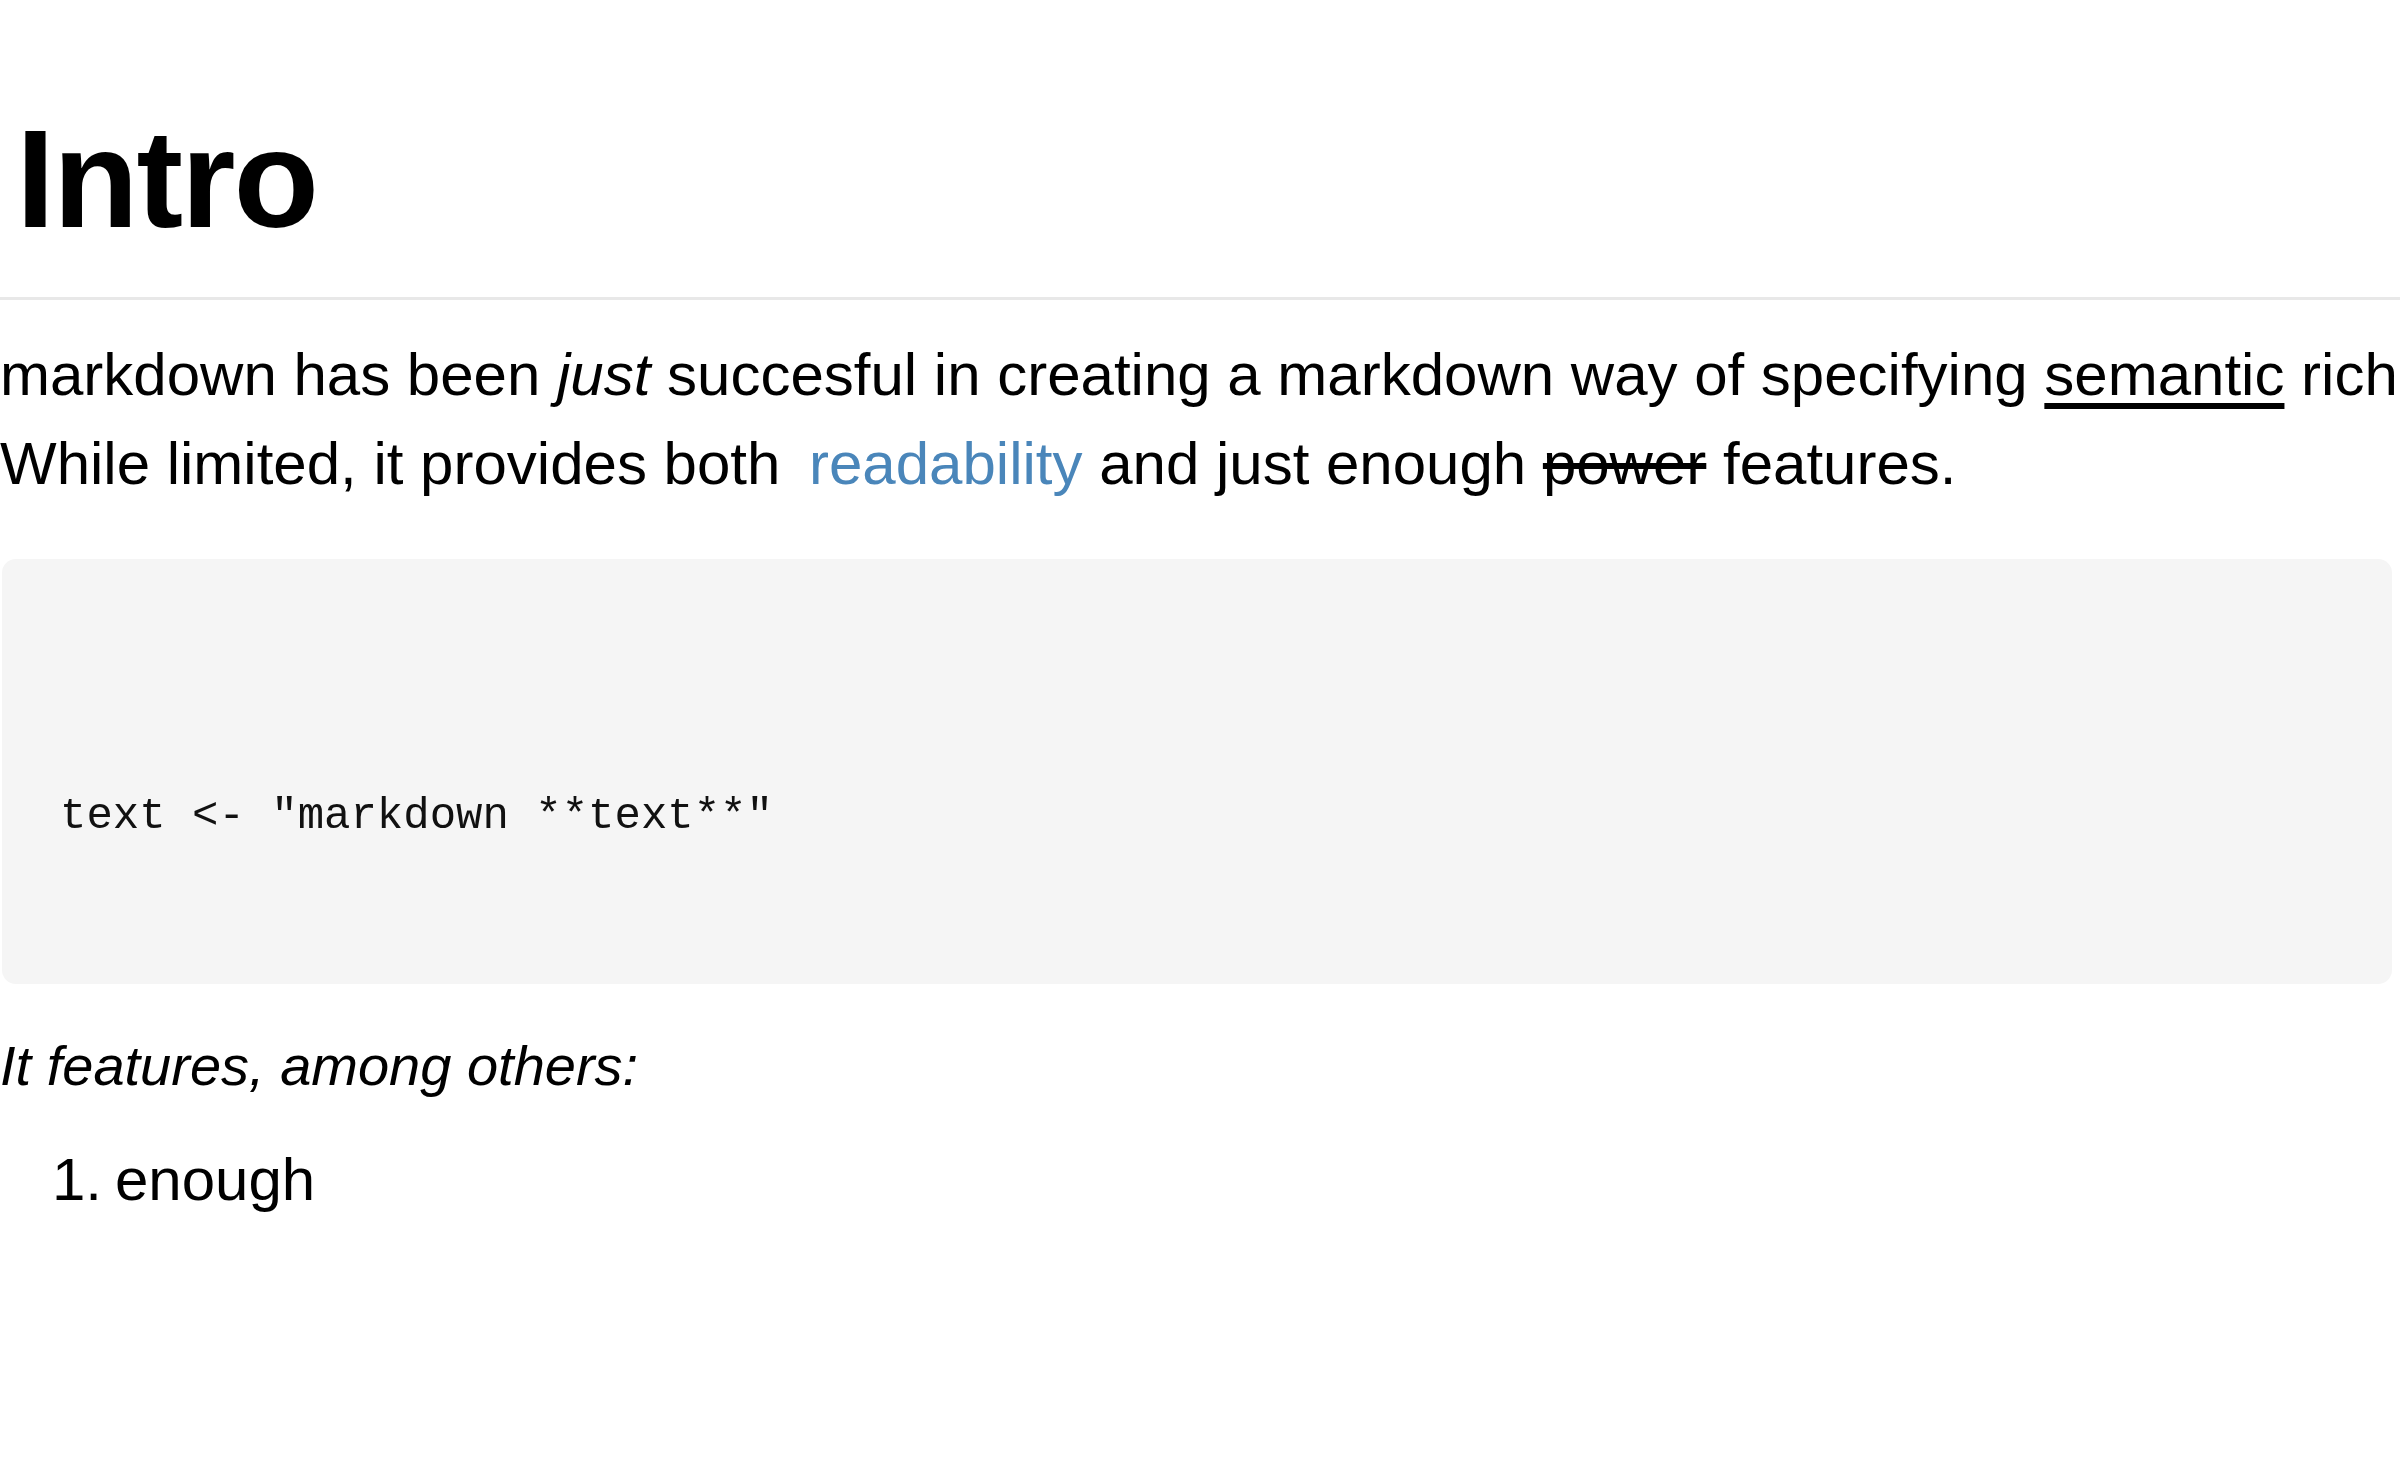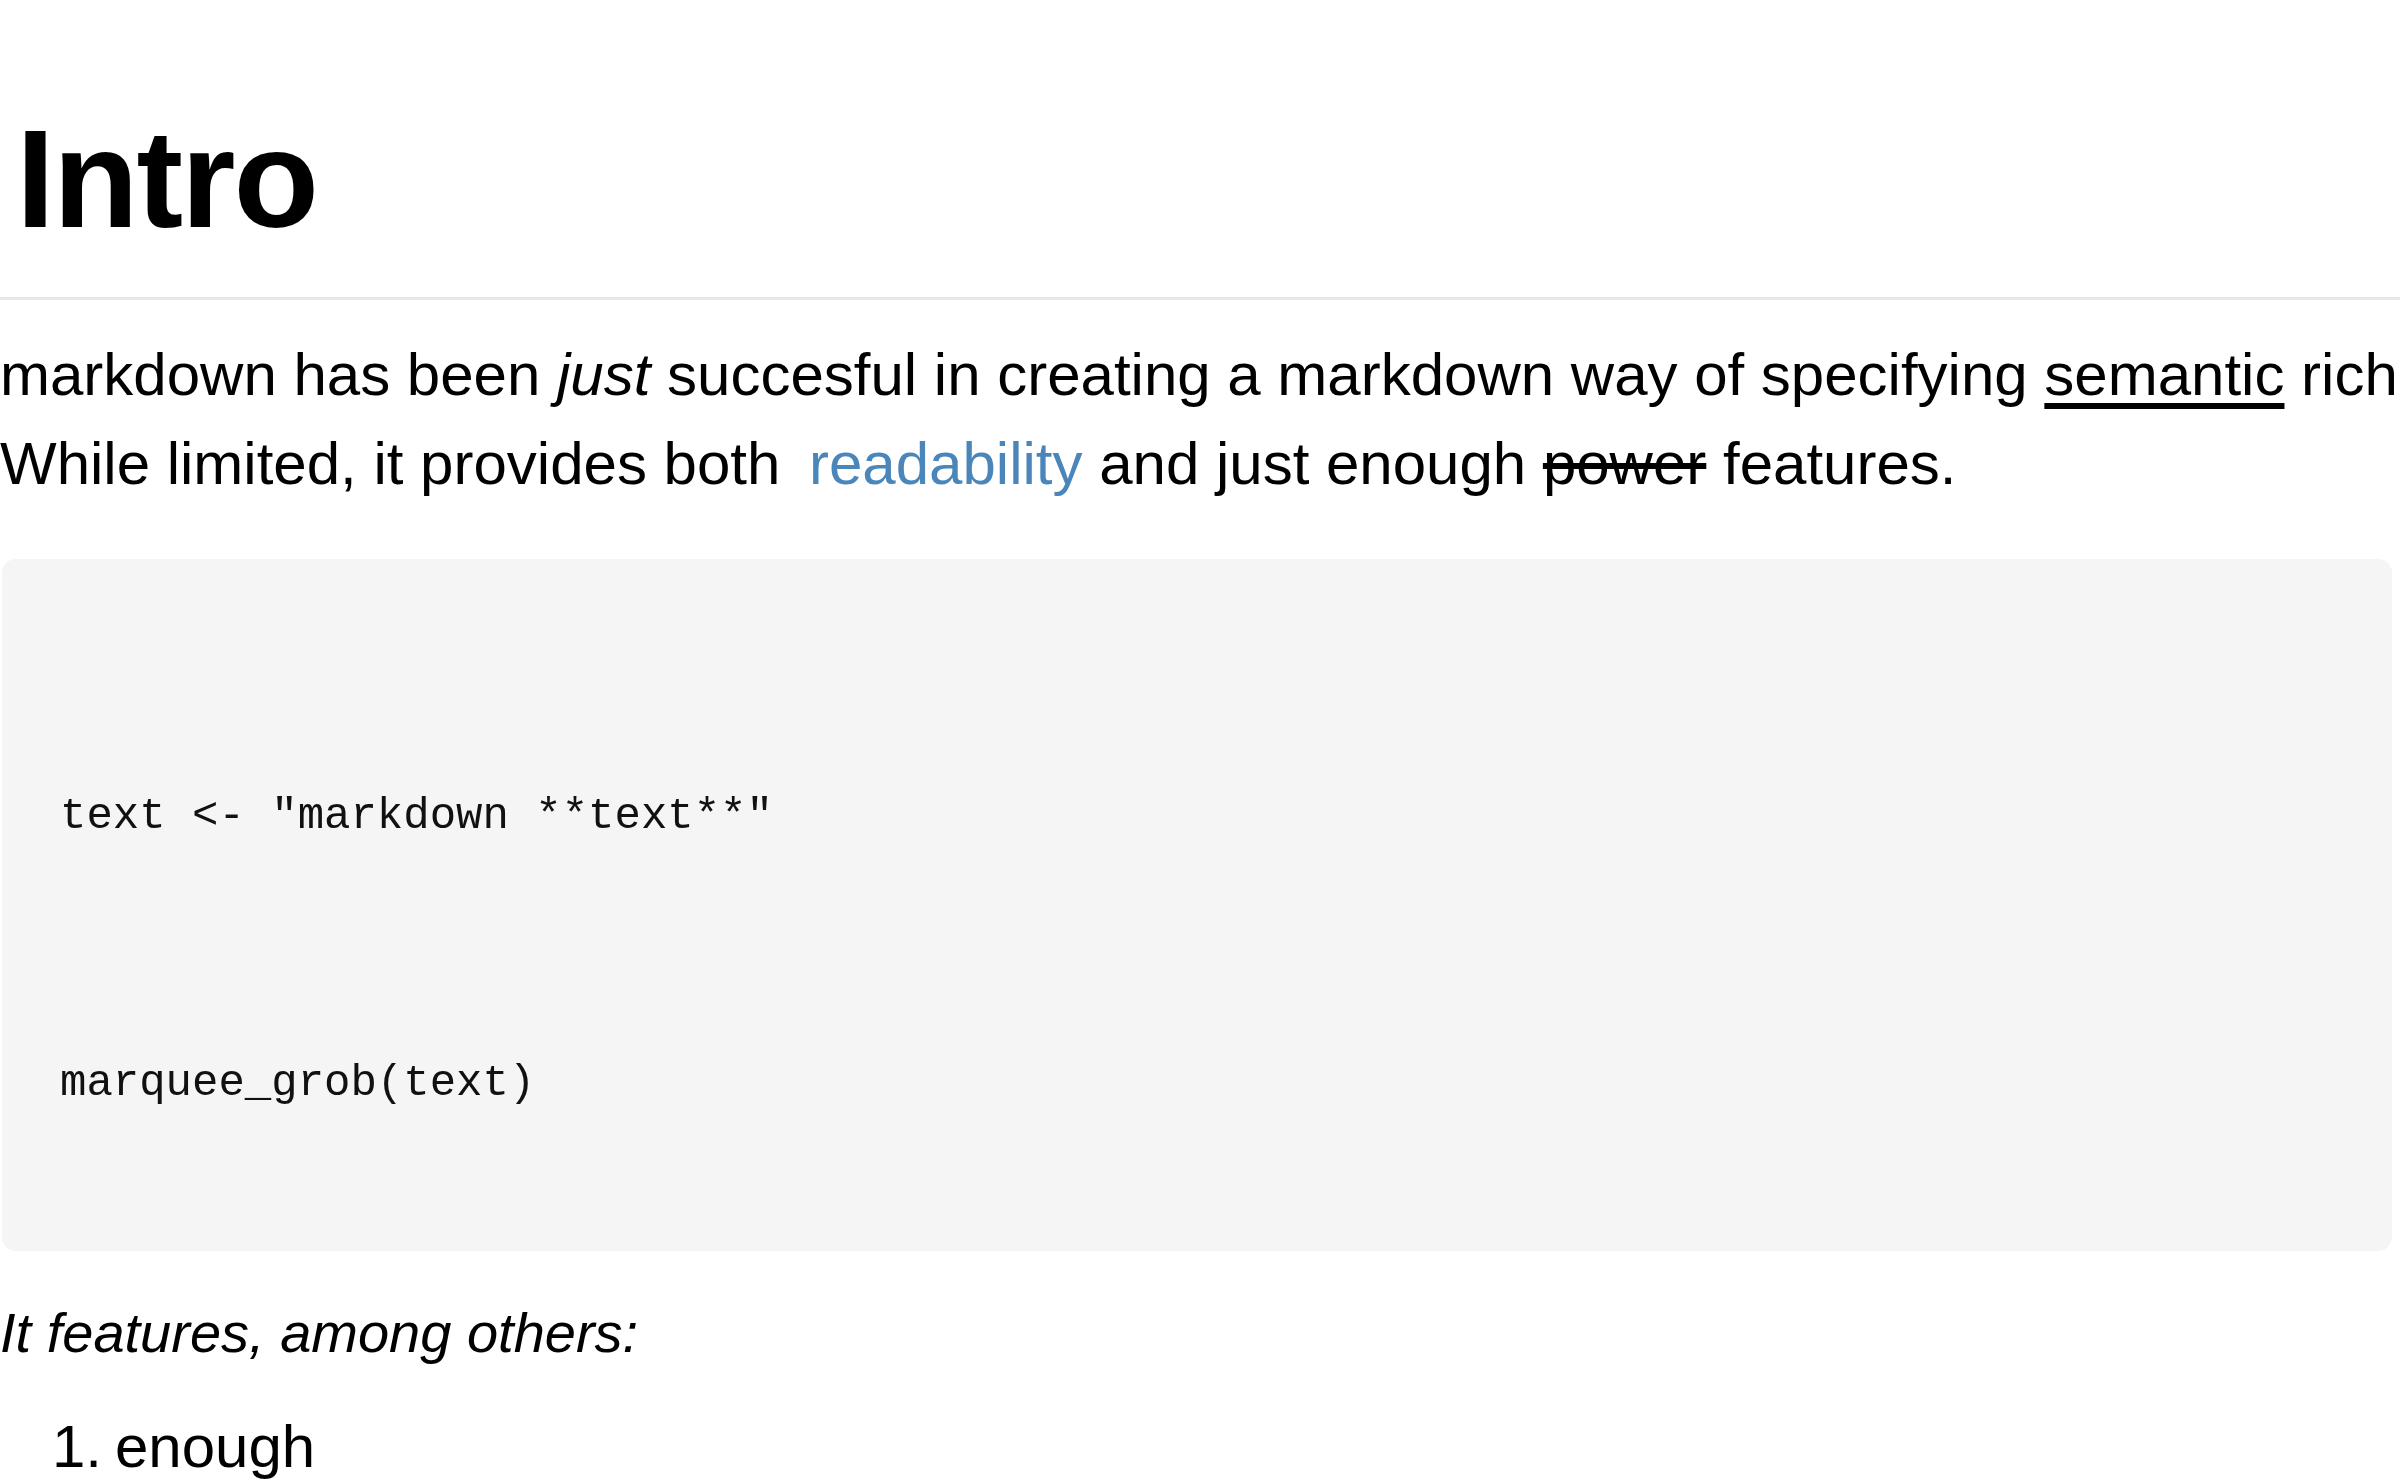--- a/index.html
+++ b/index.html
@@ -87,21 +87,20 @@
   <span class="para-line">
     <span>markdown has been </span><span class="run-italic">just</span><span> succesful in creating a markdown way of specifying </span><span class="run-underline">semantic</span><span> rich text.</span>
   </span>
   <span class="para-line">
     <span>While limited, it provides both </span><span class="run-link">readability</span><span> and just enough </span><span class="run-strike">power</span><span> features.</span>
   </span>
 </p>
 
 <div class="code-block">
   <div class="code-line">text &lt;- "markdown **text**"</div>
-  <div class="code-line">marquee_grob(text)</div>
 </div>
 
 <p class="features-intro">It features, among others:</p>
 
 <div class="feature-list">
   <div class="list-item li-1">
     <span class="list-marker">1.</span><span>enough</span>
   </div>
 
 </div>

